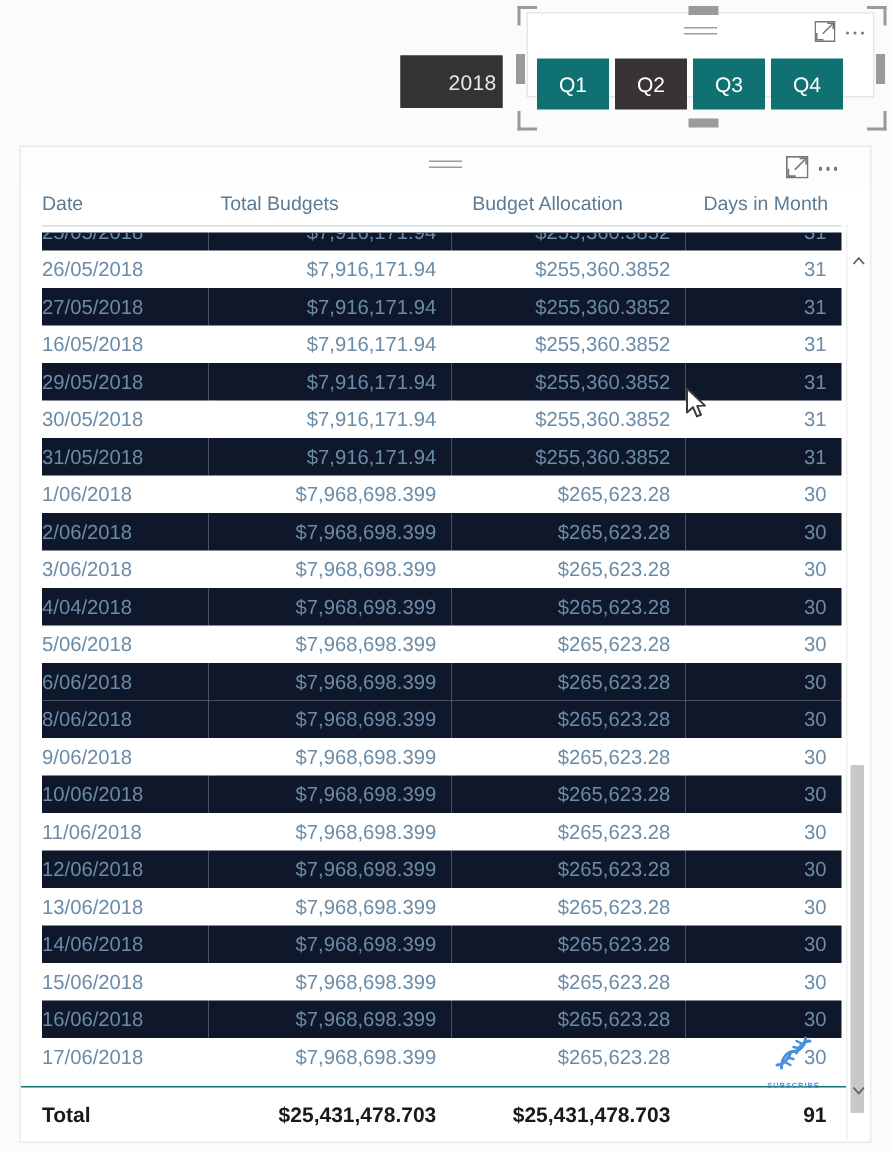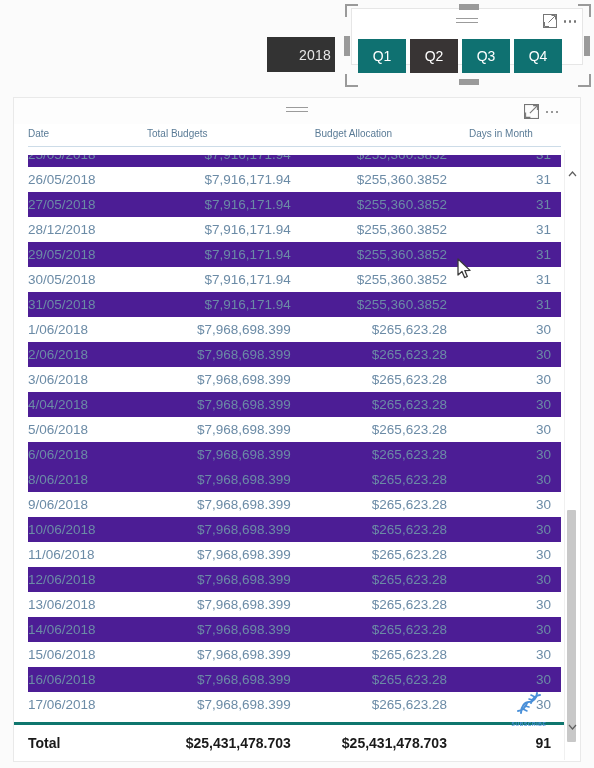--- a/index.html
+++ b/index.html
@@ -157,21 +157,21 @@
     font-size: 13.5px;
   }
   .tbl col.c-date  { width: 96px; }
   .tbl col.c-tot   { width: 140px; }
   .tbl col.c-alloc { width: 135px; }
   .tbl col.c-days  { width: 90px; }
 
   .tbl thead th {
     font-weight: normal;
     color: #5a7b96;
-    font-size: 10px;
+    font-size: 13px;
     padding: 4px 0 7px 0;
     text-align: left;
     border-bottom: 1px solid #cddce8;
     white-space: nowrap;
   }
   .tbl thead th.hdr-tot   { padding-left: 8px; }
   .tbl thead th.hdr-alloc { padding-left: 14px; }
   .tbl thead th.hdr-days  { padding-left: 12px; }
 
   #rows-scroll {
@@ -185,29 +185,29 @@
   #rows-inner { margin-top: -13px; }
 
   .tbl tbody td {
     color: #6b8ba6;
     padding: 1px 0;
     height: 23px;
     white-space: nowrap;
     font-size: 13.5px;
   }
   .tbl tbody td.num { text-align: right; padding-right: 10px; }
-  .tbl tbody tr.alt td { background: #4c1d95; }
+  .tbl tbody tr.alt td { background: #0f172a; }
 
   #total-row {
     position: absolute;
     left: 0;
     bottom: 0;
     right: 12px;
     height: 36px;
-    border-top: 3px solid #0f766e;
+    border-top: 1px solid #0f766e;
     background: #ffffff;
   }
   #total-row .tbl td {
     color: #1a1a1a;
     font-weight: bold;
     font-size: 14px;
     height: 35px;
     padding: 0;
   }
   #total-row .tbl td.num { text-align: right; padding-right: 10px; }
@@ -390,21 +390,21 @@
                 <td class="num">$255,360.3852</td>
                 <td class="num">31</td>
               </tr>
               <tr class="alt">
                 <td>27/05/2018</td>
                 <td class="num">$7,916,171.94</td>
                 <td class="num">$255,360.3852</td>
                 <td class="num">31</td>
               </tr>
               <tr>
-                <td>28/12/2018</td>
+                <td>16/05/2018</td>
                 <td class="num">$7,916,171.94</td>
                 <td class="num">$255,360.3852</td>
                 <td class="num">31</td>
               </tr>
               <tr class="alt">
                 <td>29/05/2018</td>
                 <td class="num">$7,916,171.94</td>
                 <td class="num">$255,360.3852</td>
                 <td class="num">31</td>
               </tr>

